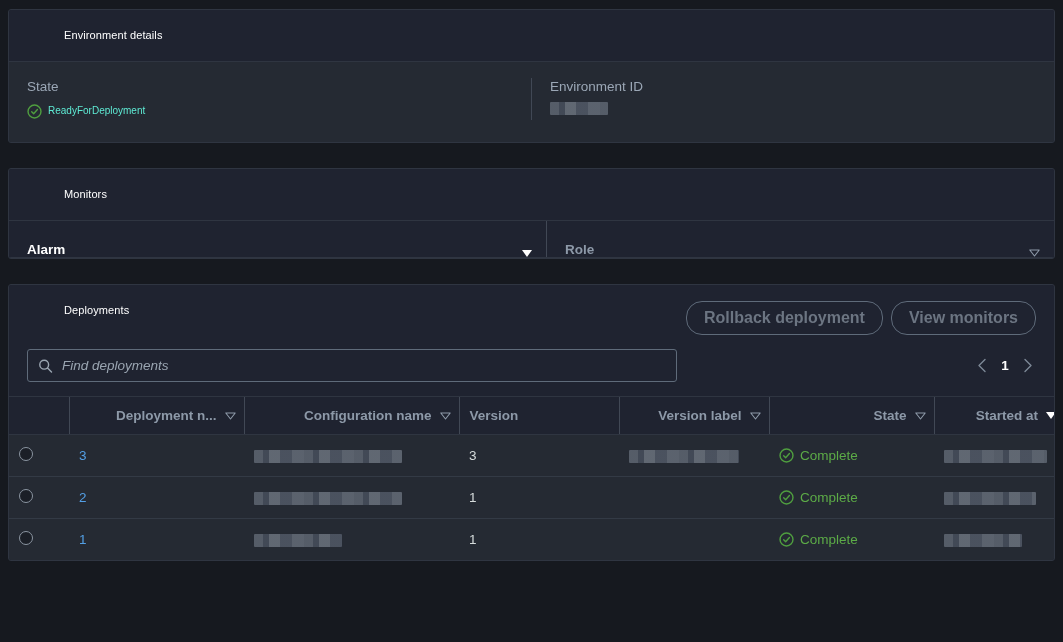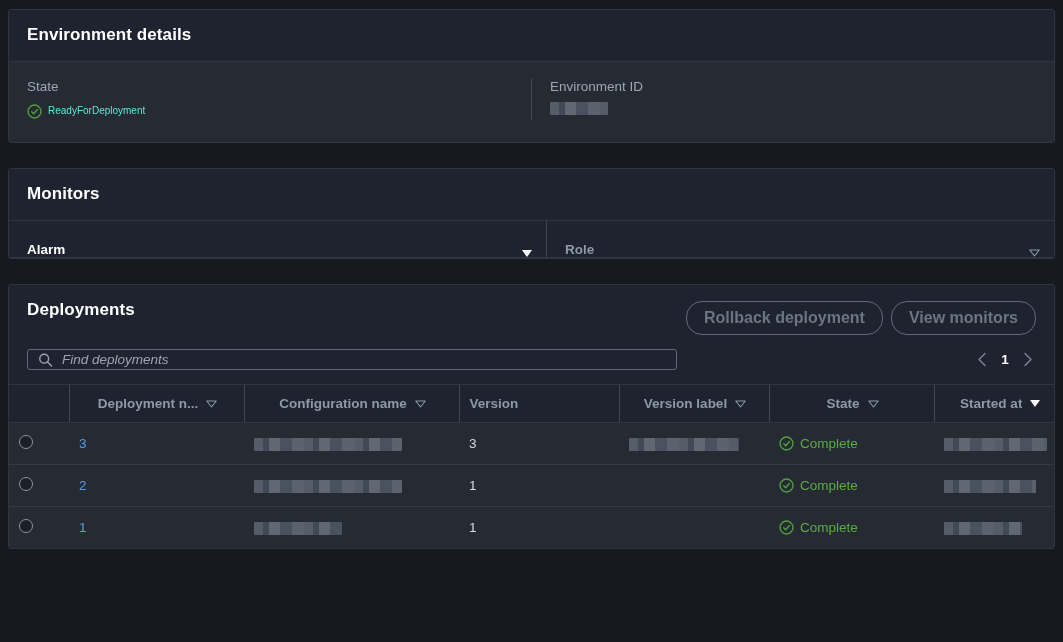--- a/index.html
+++ b/index.html
@@ -36,22 +36,22 @@
     border-radius:3px;
     overflow:hidden;
   }
   .panel-header{
     background:var(--panel-header-bg);
     padding:14px 18px 15px 18px;
     border-bottom:1px solid var(--panel-border);
     display:flex;align-items:center;justify-content:space-between;
   }
   .panel-title{
-    font-size:17px;font-weight:bold;color:var(--text-bright);
-    letter-spacing:.1px;line-height:22px;
+    font-size:11px;font-weight:normal;color:var(--text-bright);
+    letter-spacing:.1px;line-height:22px;margin-left:37px;
   }
   
   .details-body{display:flex;padding:16px 0 22px 0;background:var(--panel-body-bg);}
   .detail-col{flex:1;padding:0 18px;position:relative;}
   .detail-col + .detail-col{border-left:1px solid var(--divider);}
   .detail-label{
     font-size:13.5px;color:var(--text-label);
     margin-bottom:7px;line-height:17px;
   }
   .detail-value{font-size:13.5px;line-height:18px;display:flex;align-items:center;gap:6px;}
@@ -105,21 +105,21 @@
     background:transparent;color:var(--disabled);
     font-family:inherit;font-size:16px;font-weight:bold;
     padding:8px 17px;line-height:16px;cursor:default;
     white-space:nowrap;
   }
   .dep-controls{
     display:flex;align-items:center;justify-content:space-between;
     padding:14px 0 14px 0;
   }
   .search-box{
-    position:relative;width:650px;height:21px;
+    position:relative;width:650px;height:33px;
     border:1px solid #5f6b7a;border-radius:3px;
     background:var(--panel-header-bg);
     display:flex;align-items:center;padding-left:34px;
   }
   .search-box .s-icon{
     position:absolute;left:10px;top:50%;transform:translateY(-50%);
     color:#9aa5b1;display:flex;
   }
   .search-placeholder{
     font-style:italic;font-size:13.5px;color:#9aa5b1;
@@ -130,21 +130,21 @@
   
   table.dep-table{width:100%;border-collapse:collapse;table-layout:fixed;}
   table.dep-table th{
     background:var(--panel-header-bg);
     font-size:13.5px;font-weight:bold;color:var(--text-muted);
     text-align:left;padding:11px 8px 11px 10px;
     border-bottom:1px solid var(--panel-border);
     white-space:nowrap;vertical-align:middle;
   }
   th.sel-col{width:56px;padding-left:18px;}
-  th.sortable .th-inner{display:flex;align-items:center;justify-content:center;gap:8px;}
+  th.sortable .th-inner{display:flex;align-items:center;justify-content:flex-end;gap:8px;}
   th .th-label{overflow:hidden;text-overflow:ellipsis;white-space:nowrap;}
   th.bordered{border-left:1px solid var(--divider);}
   th.active-sort{color:#ffffff;background:var(--sorted-bg);}
   td.active-sort{background:var(--sorted-bg);}
   table.dep-table td{
     padding:12px 8px 12px 10px;
     border-bottom:1px solid #333a45;
     font-size:13.5px;vertical-align:middle;
     background:var(--panel-body-bg);
   }

